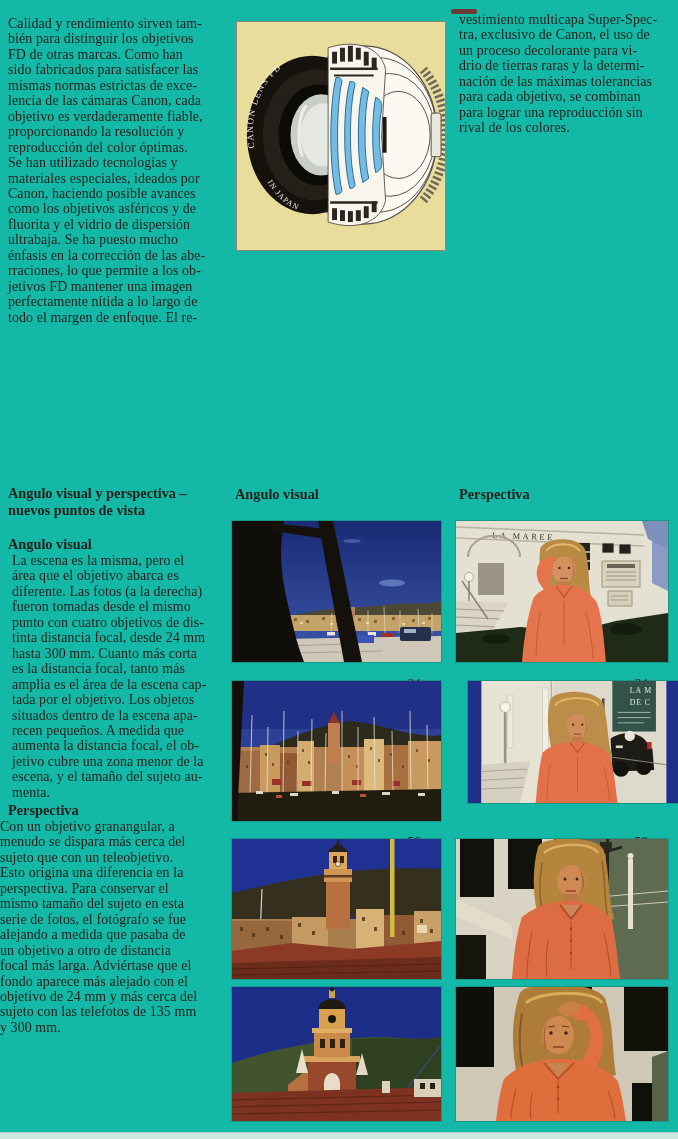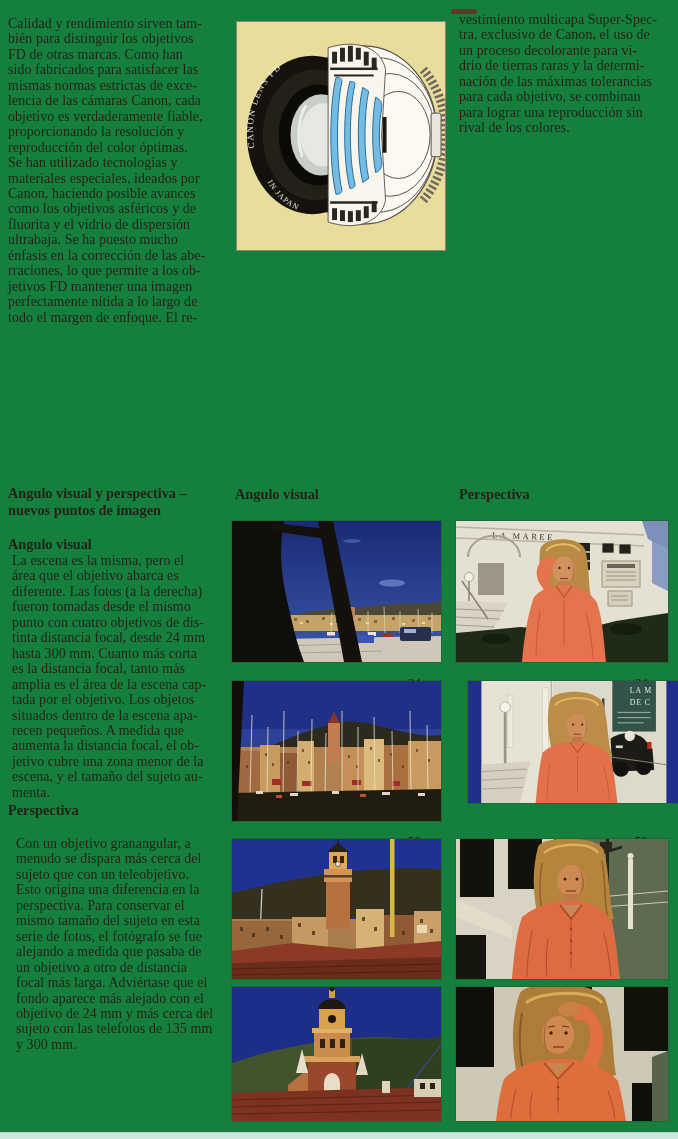--- a/index.html
+++ b/index.html
@@ -1,16 +1,16 @@
 <!DOCTYPE html>
 <html><head>
 <meta charset="utf-8">
 <style>
   html,body{margin:0;padding:0;background:#e8e8e8;}
-  .page{position:relative;width:678px;height:1139px;background:#15803d;overflow:hidden;
+  .page{position:relative;width:678px;height:1139px;background:#14b8a6;overflow:hidden;
         font-family:"Liberation Serif","DejaVu Serif",serif;color:#241f19;}
   .col{position:absolute;white-space:pre-line;font-size:13.9px;line-height:15.45px;letter-spacing:.1px;}
   .h2{position:absolute;font-weight:bold;font-size:14.3px;line-height:16.6px;white-space:pre-line;}
   .ph{position:absolute;overflow:hidden;outline:1px solid rgba(45,38,25,.22);background:#20308a;}
   .ph svg{display:block;width:100%;height:100%;}
   .lbl{position:absolute;font-size:13px;line-height:13px;text-align:right;color:#1d1913;padding-right:1px;margin-top:12px;}
   .illus{position:absolute;left:236px;top:21px;width:210px;height:230px;background:#e9dd9b;
          border:1px solid #8f8876;box-sizing:border-box;}
   .strip{position:absolute;left:0;top:1132px;width:678px;height:7px;background:#cde6df;border-top:1px solid #b0d2cb;}
   .mark{position:absolute;left:451px;top:9px;width:26px;height:5px;background:#7c2220;border-radius:2px;opacity:.85;}
@@ -103,40 +103,40 @@
 un proceso decolorante para vi-
 drio de tierras raras y la determi-
 nación de las máximas tolerancias
 para cada objetivo, se combinan
 para lograr una reproducción sin
 rival de los colores.</div>
 
   <div class="mark"></div>
 
   <div class="h2" style="left:8px;top:485px;width:226px;">Angulo visual y perspectiva –
-nuevos puntos de imagen</div>
+nuevos puntos de vista</div>
   <div class="h2" style="left:8px;top:536px;width:226px;">Angulo visual</div>
   <div class="col" style="left:12px;top:553px;width:226px;">La escena es la misma, pero el
 área que el objetivo abarca es
 diferente. Las fotos (a la derecha)
 fueron tomadas desde el mismo
 punto con cuatro objetivos de dis-
 tinta distancia focal, desde 24 mm
 hasta 300 mm. Cuanto más corta
 es la distancia focal, tanto más
 amplia es el área de la escena cap-
 tada por el objetivo. Los objetos
 situados dentro de la escena apa-
 recen pequeños. A medida que
 aumenta la distancia focal, el ob-
 jetivo cubre una zona menor de la
 escena, y el tamaño del sujeto au-
 menta.</div>
   <div class="h2" style="left:8px;top:802px;width:226px;">Perspectiva</div>
-  <div class="col" style="left:16px;top:819px;width:226px;margin-top:17px;">Con un objetivo granangular, a
+  <div class="col" style="left:0;top:819px;width:226px;">Con un objetivo granangular, a
 menudo se dispara más cerca del
 sujeto que con un teleobjetivo.
 Esto origina una diferencia en la
 perspectiva. Para conservar el
 mismo tamaño del sujeto en esta
 serie de fotos, el fotógrafo se fue
 alejando a medida que pasaba de
 un objetivo a otro de distancia
 focal más larga. Adviértase que el
 fondo aparece más alejado con el

